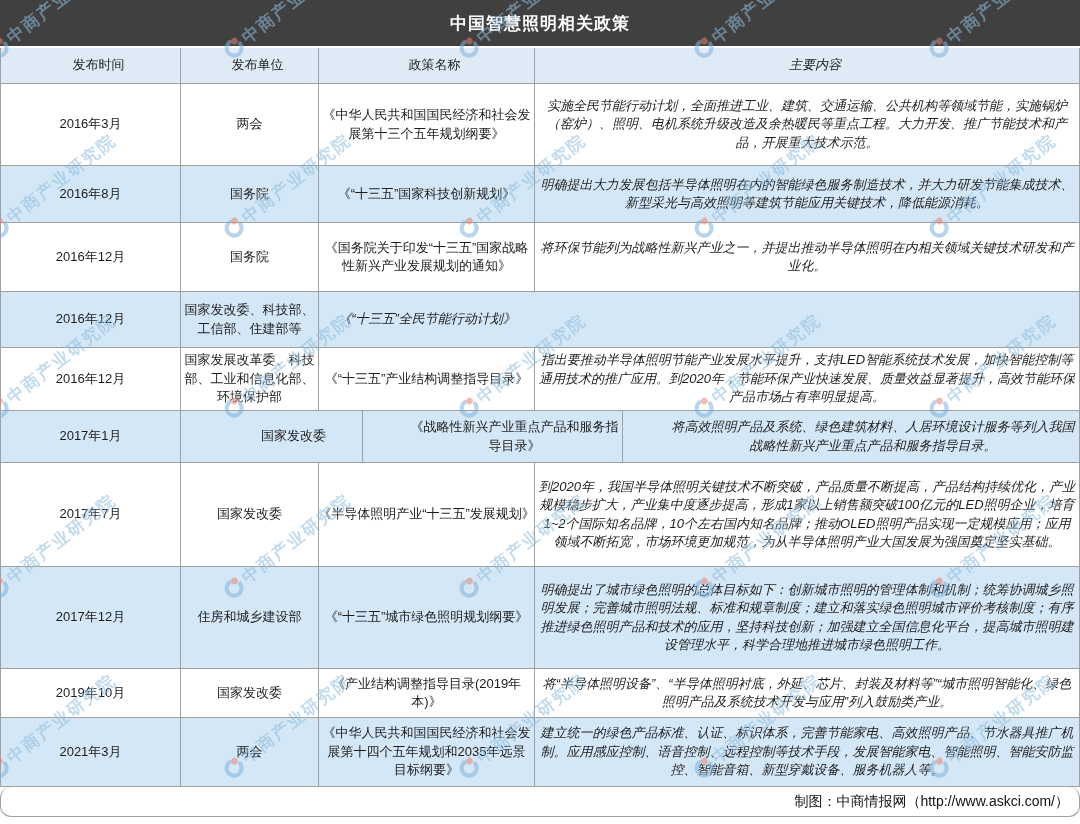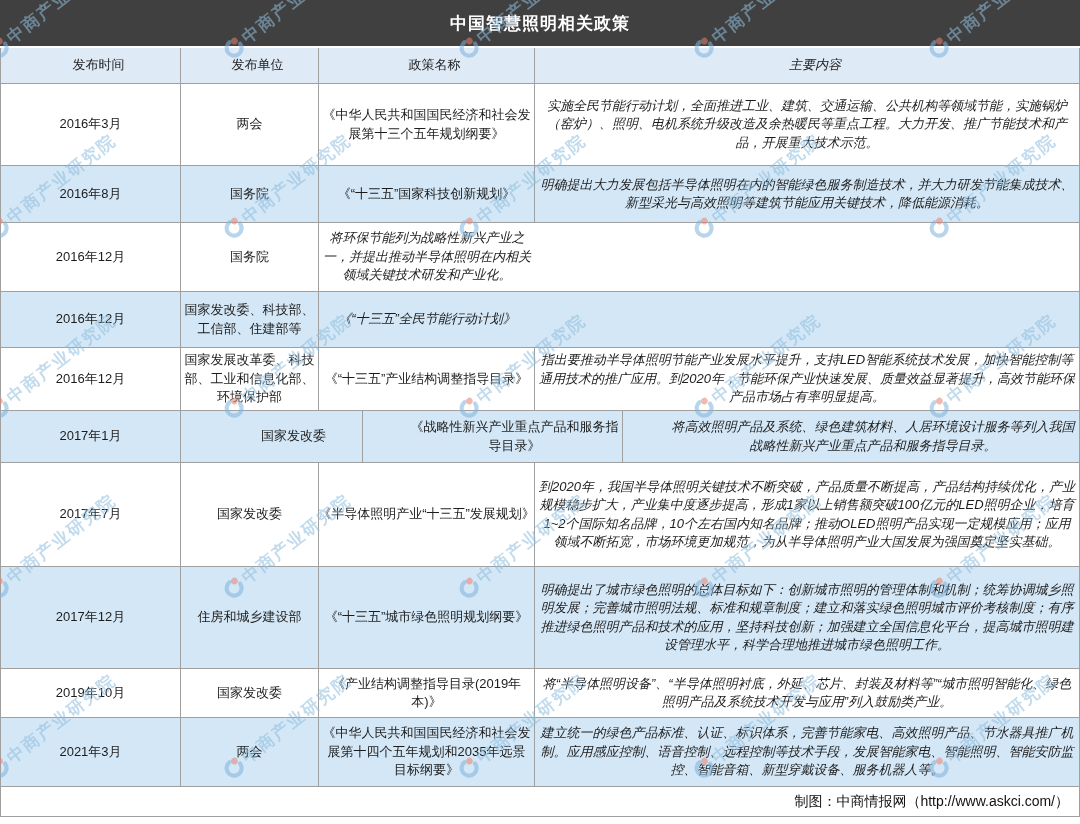--- a/index.html
+++ b/index.html
@@ -49,20 +49,21 @@
   .t-row:nth-of-type(8)  { min-height:102px; }
   .t-row:nth-of-type(9)  { min-height:49px; }
   .t-row:nth-of-type(10) { min-height:69px; }
 
   
   .footer-bar {
     height:30px; background:#fff; display:flex; align-items:center;
     justify-content:flex-end; padding-right:10px; font-size:14px; color:#111;
     border-left:1px solid #a0a0a0; border-right:1px solid #a0a0a0;
     border-bottom:1px solid #a0a0a0;
+    border-radius:11px;
   }
 
   
   .wm-layer {
     position:absolute; inset:0; z-index:5; pointer-events:none;
     overflow:hidden; opacity:.55;
   }
   .wm-item {
     position:absolute; display:flex; align-items:center; gap:3px;
     transform:rotate(-38deg); transform-origin:left bottom;
@@ -96,20 +97,21 @@
   <div class="t-row">
     <div class="cell date">2016年8月</div>
     <div class="cell unit">国务院</div>
     <div class="cell policy">《“十三五”国家科技创新规划》</div>
     <div class="cell content">明确提出大力发展包括半导体照明在内的智能绿色服务制造技术，并大力研发节能集成技术、新型采光与高效照明等建筑节能应用关键技术，降低能源消耗。</div>
   </div>
 
   <div class="t-row">
     <div class="cell date">2016年12月</div>
     <div class="cell unit">国务院</div>
+    <div class="cell policy">《国务院关于印发“十三五”国家战略性新兴产业发展规划的通知》</div>
     <div class="cell content">将环保节能列为战略性新兴产业之一，并提出推动半导体照明在内相关领域关键技术研发和产业化。</div>
   </div>
 
   <div class="t-row">
     <div class="cell date">2016年12月</div>
     <div class="cell unit">国家发改委、科技部、工信部、住建部等</div>
     <div class="cell policy">《“十三五”全民节能行动计划》</div>
   </div>
 
   <div class="t-row">

